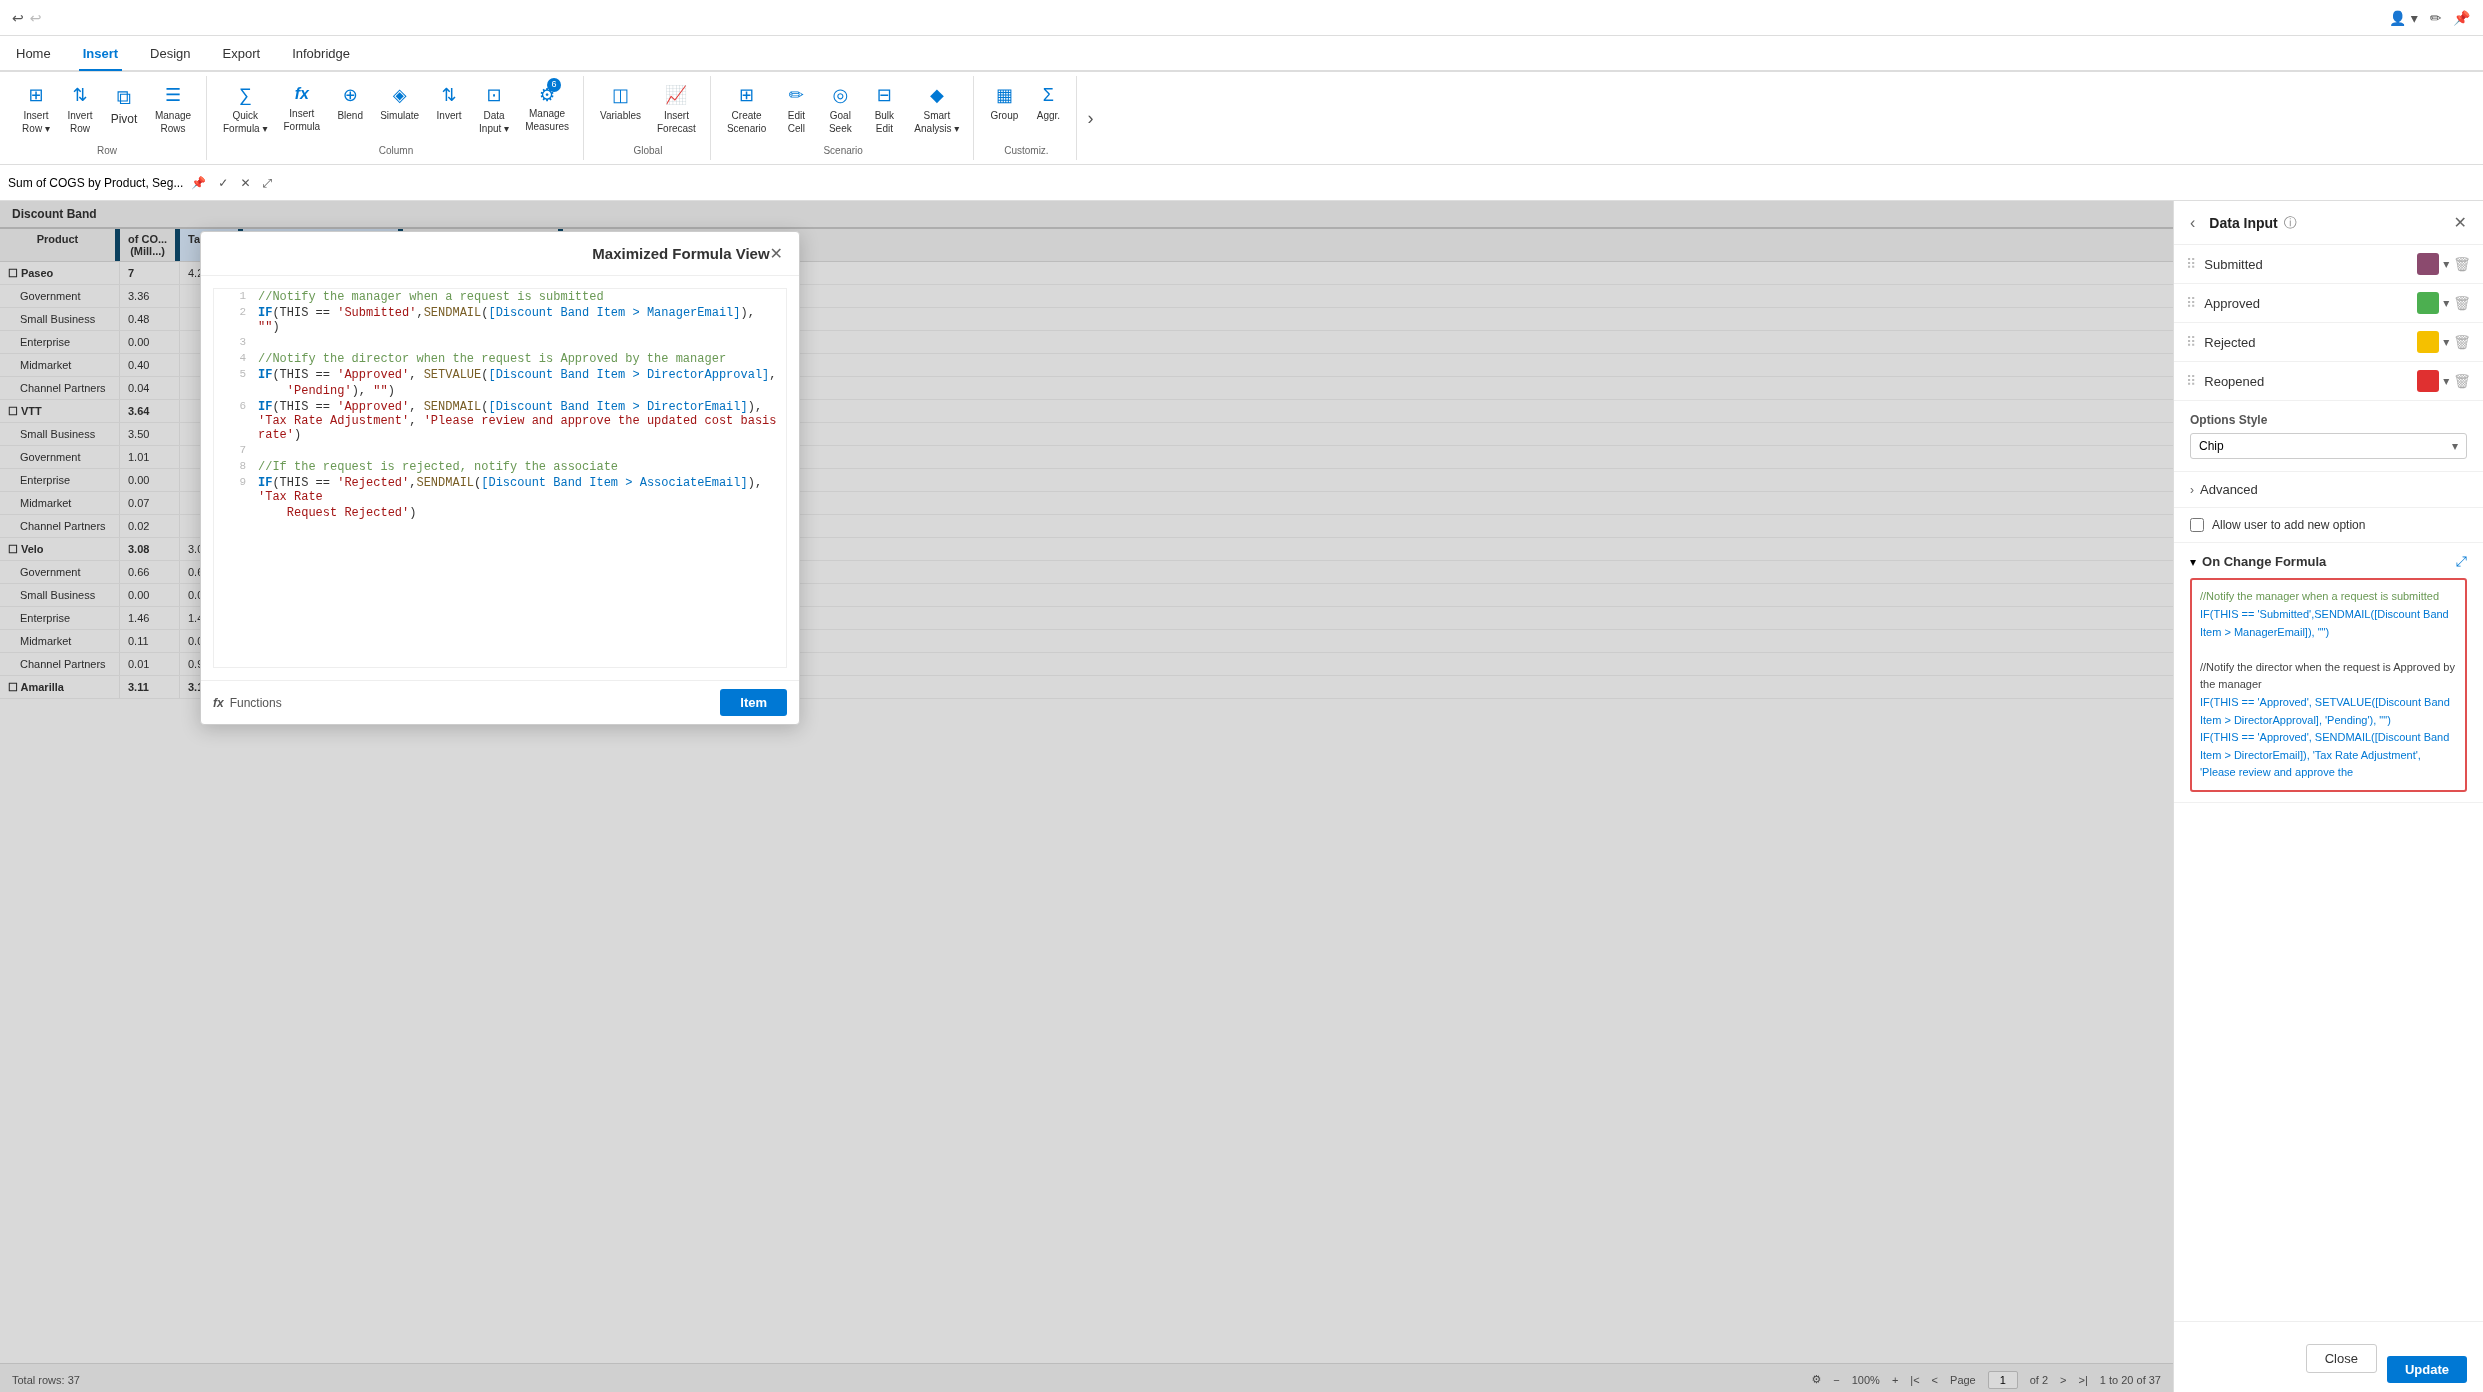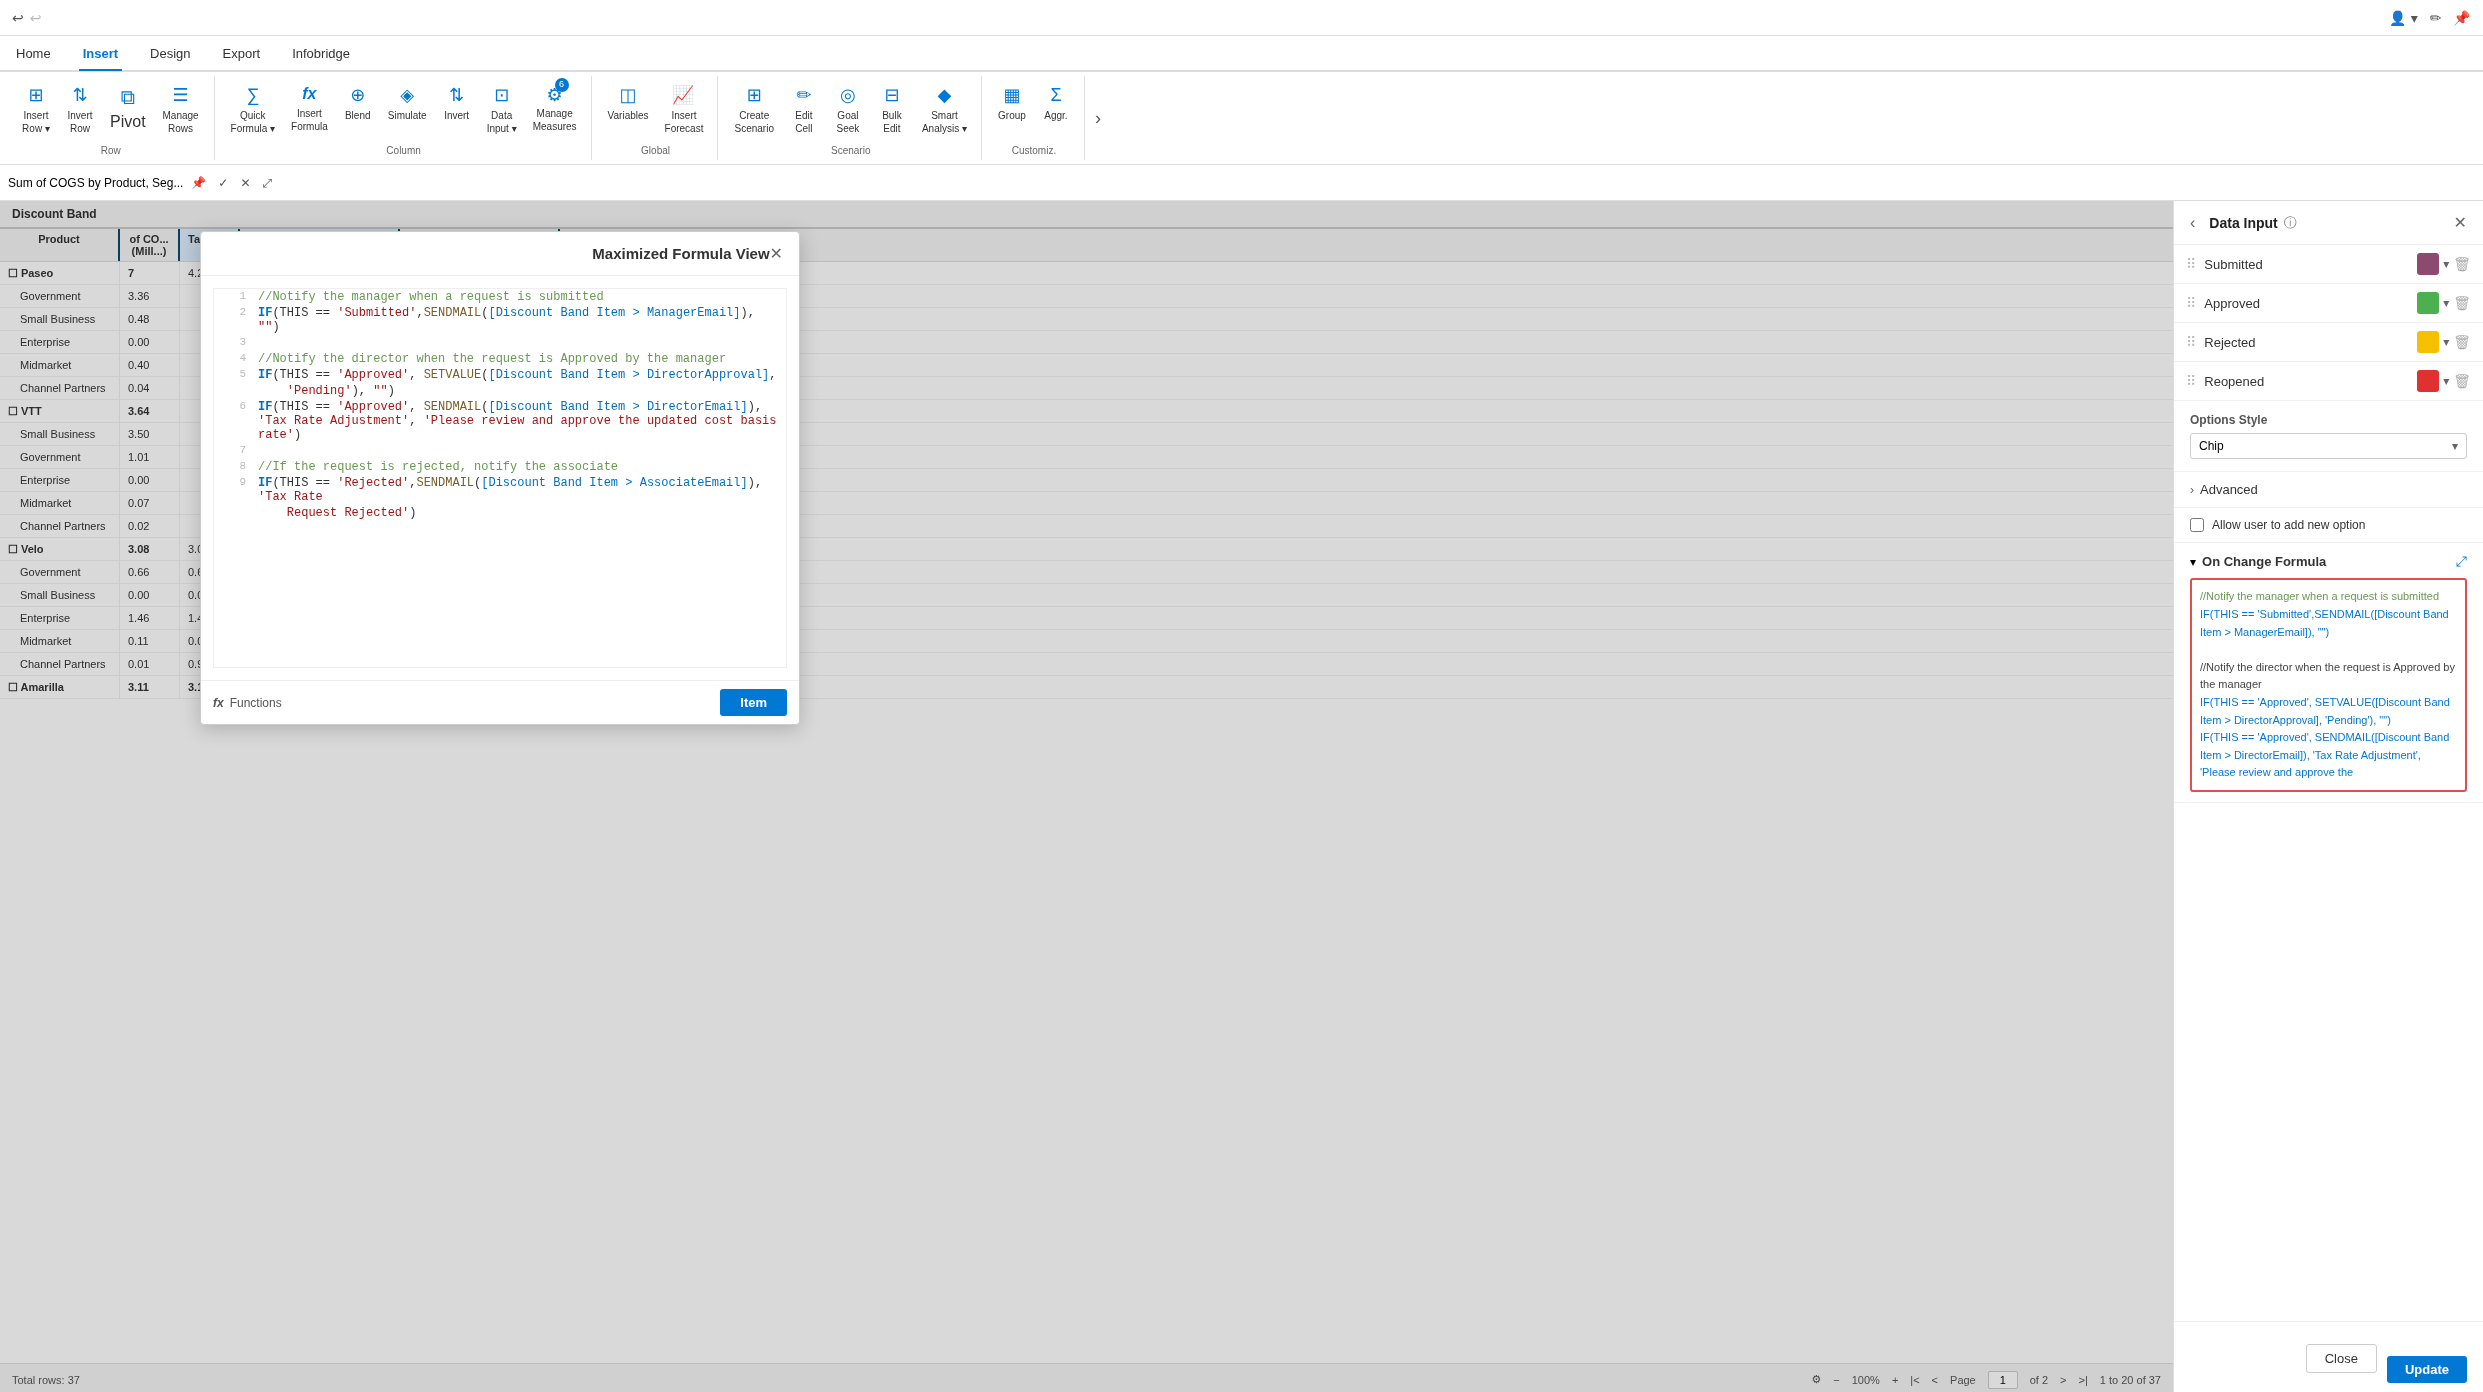--- a/index.html
+++ b/index.html
@@ -30,21 +30,21 @@
     .formula-bar-icons { display: flex; gap: 12px; color: #555; }
 
     
     .main-layout { display: flex; height: calc(1392px - 36px - 36px - 90px - 36px); }
 
     
     .spreadsheet { flex: 1; background: #fff; overflow: hidden; position: relative; }
 
     
     .grid-header-row { display: flex; background: #f5f5f5; border-bottom: 1px solid #ddd; }
-    .grid-header-cell { border-right: 2px solid #0c4a6e; padding: 4px 8px; font-size: 11px; font-weight: 600; color: #333; min-width: 120px; text-align: center; }
+    .grid-header-cell { border-right: 5px solid #0c4a6e; padding: 4px 8px; font-size: 11px; font-weight: 600; color: #333; min-width: 120px; text-align: center; }
     .grid-header-cell.narrow { min-width: 60px; }
     .grid-header-cell.wide { min-width: 160px; }
 
     
     .grid-body { overflow-y: auto; height: 100%; }
     .grid-row { display: flex; border-bottom: 1px solid #f0f0f0; }
     .grid-cell { border-right: 1px solid #eee; padding: 3px 8px; font-size: 11px; color: #333; min-width: 120px; display: flex; align-items: center; }
     .grid-cell.narrow { min-width: 60px; }
     .grid-cell.wide { min-width: 160px; }
     .grid-cell.bold { font-weight: 700; }
@@ -165,21 +165,21 @@
       <div class="ribbon-btn">
         <span class="icon">⊞</span>
         <span style="font-size:10px;">Insert<br>Row ▾</span>
       </div>
       <div class="ribbon-btn">
         <span class="icon">⇅</span>
         <span style="font-size:10px;">Invert<br>Row</span>
       </div>
       <div class="ribbon-btn">
         <span class="icon" style="font-size:20px;">⧉</span>
-        <span style="font-size:16px;">Pivot</span>
+        <span style="font-size:12px;">Pivot</span>
       </div>
       <div class="ribbon-btn ribbon-btn-large">
         <span class="icon">☰</span>
         <span style="font-size:10px;">Manage<br>Rows</span>
       </div>
     </div>
     <div class="ribbon-group-label">Row</div>
   </div>
 
   <div class="ribbon-group">

